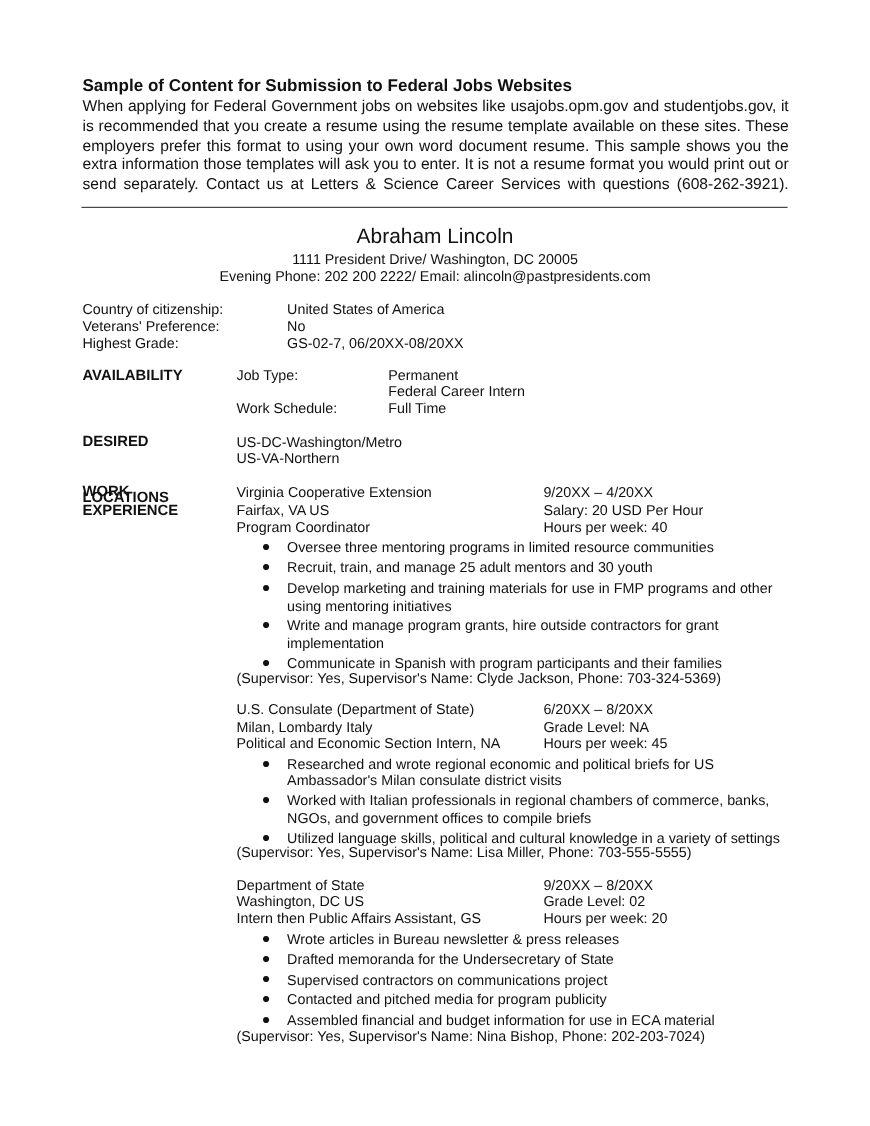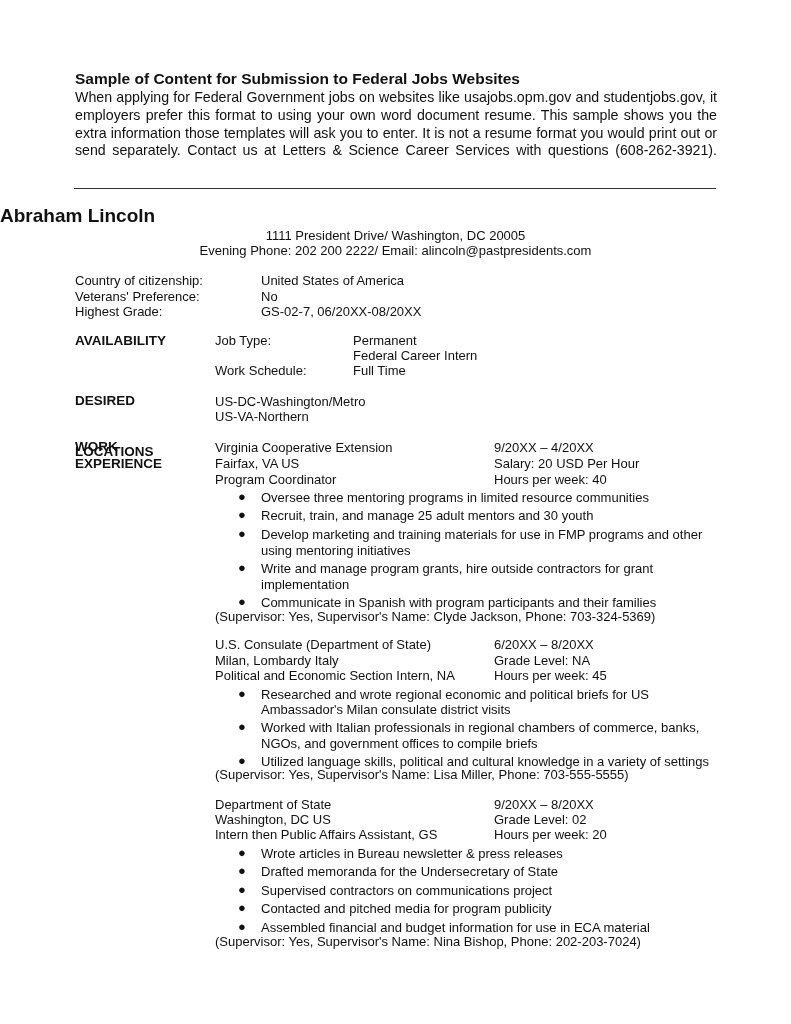--- a/index.html
+++ b/index.html
@@ -7,36 +7,37 @@
       width: 791px; height: 1024px; position: relative; overflow: hidden;
       font-family: "Liberation Sans", sans-serif; color: #111;
     }
     .abs { position: absolute; white-space: nowrap; }
     .b { font-weight: normal; }
     .intro-title { left: 75px; top: 70px; font-size: 15.5px; font-weight: bold; }
     .intro-body { left: 75px; top: 89px; width: 642px; font-size: 14.2px; line-height: 17.8px;
       white-space: normal; text-align: justify; text-align-last: justify; }
     .intro-body p { margin: 0; }
     .rule { left: 74px; top: 188px; width: 642px; height: 0; border-top: 1.5px solid #333; }
-    .name { left: 0; width: 791px; top: 205px; font-size: 19px; font-weight: bold; }
+    .name { left: 0; width: 791px; top: 205px; text-align: center; font-size: 19px; font-weight: normal; }
     .addr { left: 0; width: 791px; top: 228px; text-align: center; font-size: 13px; }
     .contact { left: 0; width: 791px; top: 243px; text-align: center; font-size: 13px; }
     .t13 { font-size: 13px; line-height: 16px; }
     .sec { font-size: 13.5px; font-weight: bold; line-height: 16.5px; }
     .bullets { left: 238px; font-size: 13px; }
     .bullet-row { position: absolute; left: 0; white-space: nowrap; }
     .bullet-dot { position: absolute; left: 0; top: 0; font-size: 13px; }
     .bullet-text { position: absolute; left: 23px; top: 0; line-height: 17px; }
   </style>
 </head>
 <body>
 
 <div class="abs intro-title">Sample of Content for Submission to Federal Jobs Websites</div>
 <div class="abs intro-body">
   <p>When applying for Federal Government jobs on websites like usajobs.opm.gov and studentjobs.gov, it</p>
+  <p>is recommended that you create a resume using the resume template available on these sites. These</p>
   <p>employers prefer this format to using your own word document resume. This sample shows you the</p>
   <p>extra information those templates will ask you to enter. It is not a resume format you would print out or</p>
   <p>send separately. Contact us at Letters &amp; Science Career Services with questions (608-262-3921).</p>
 </div>
 <div class="abs rule"></div>
 
 <div class="abs name">Abraham Lincoln</div>
 <div class="abs addr">1111 President Drive/ Washington, DC 20005</div>
 <div class="abs contact">Evening Phone: 202 200 2222/ Email: alincoln@pastpresidents.com</div>
 

